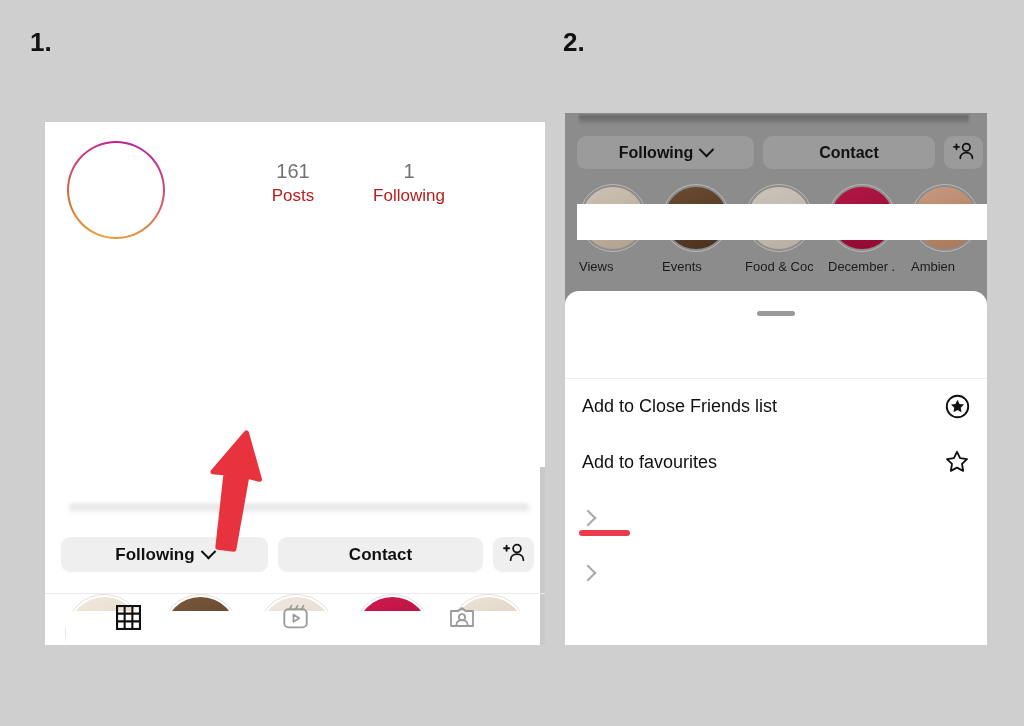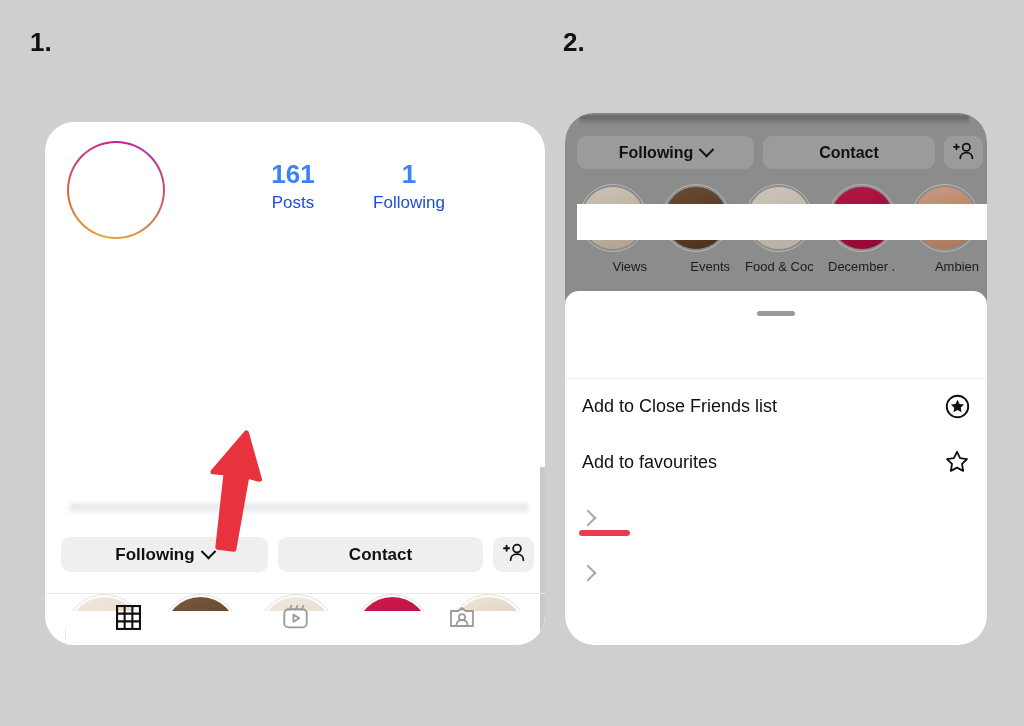--- a/index.html
+++ b/index.html
@@ -20,21 +20,20 @@
     letter-spacing: 0px;
   }
   #step1 { left: 30px; top: 27px; }
   #step2 { left: 563px; top: 27px; }
 
   
   .panel {
     position: absolute;
     background: #ffffff;
     overflow: hidden;
-    border-radius: 29px;
   }
   #panel1 { left: 45px; top: 122px; width: 500px; height: 523px; }
   #panel2 { left: 565px; top: 113px; width: 422px; height: 532px; }
 
   
   .p1-stats-row {
     position: absolute; left: 0; top: 0; width: 100%; height: 150px;
     display: flex; align-items: center;
   }
   .avatar-ring {
@@ -47,22 +46,22 @@
     padding: 2px;
   }
   .avatar-ring .inner {
     width: 100%; height: 100%; border-radius: 50%; background: #fff;
   }
   .stats {
     position: absolute; left: 190px; top: 38px;
     display: flex; gap: 0px;
   }
   .stat { width: 116px; text-align: center; }
-  .stat .num { font-size: 26px; font-weight: bold; color: #3b82f6; line-height: 1.15; }
-  .stat .lbl { font-size: 17px; color: #1d4ed8; margin-top: 3px; }
+  .stat .num { font-size: 20px; font-weight: normal; color: #737373; line-height: 1.15; }
+  .stat .lbl { font-size: 17px; color: #b91c1c; margin-top: 3px; }
 
   
   .p1-faded {
     position: absolute; left: 24px; top: 382px; width: 460px; height: 11px;
     background: linear-gradient(to bottom, rgba(140,140,140,0.30), rgba(255,255,255,0));
     border-radius: 3px;
     filter: blur(2px);
   }
 
   
@@ -148,21 +147,21 @@
     position: absolute; left: 14px; top: 71px;
     display: flex; gap: 15px;
   }
   .hl2 { width: 68px; }
   .hl2 .circle {
     width: 68px; height: 68px; border-radius: 50%;
     border: 1.2px solid rgba(230,227,224,0.5); overflow: hidden; position: relative;
   }
   .hl2 .circle .fill { position: absolute; inset: 2px; border-radius: 50%; }
   .hl2 .cap {
-    font-size: 13px; color: #1b1b1b; text-align: right;
+    font-size: 13px; color: #1b1b1b; text-align: left;
     margin-top: 7px; white-space: nowrap; overflow: hidden;
   }
   #p2-redact {
     position: absolute; left: 12px; top: 91px;
     width: 410px; height: 36px; background: #fff;
   }
 
   
   #sheet {
     position: absolute; left: 0; top: 178px; width: 100%; bottom: 0;

